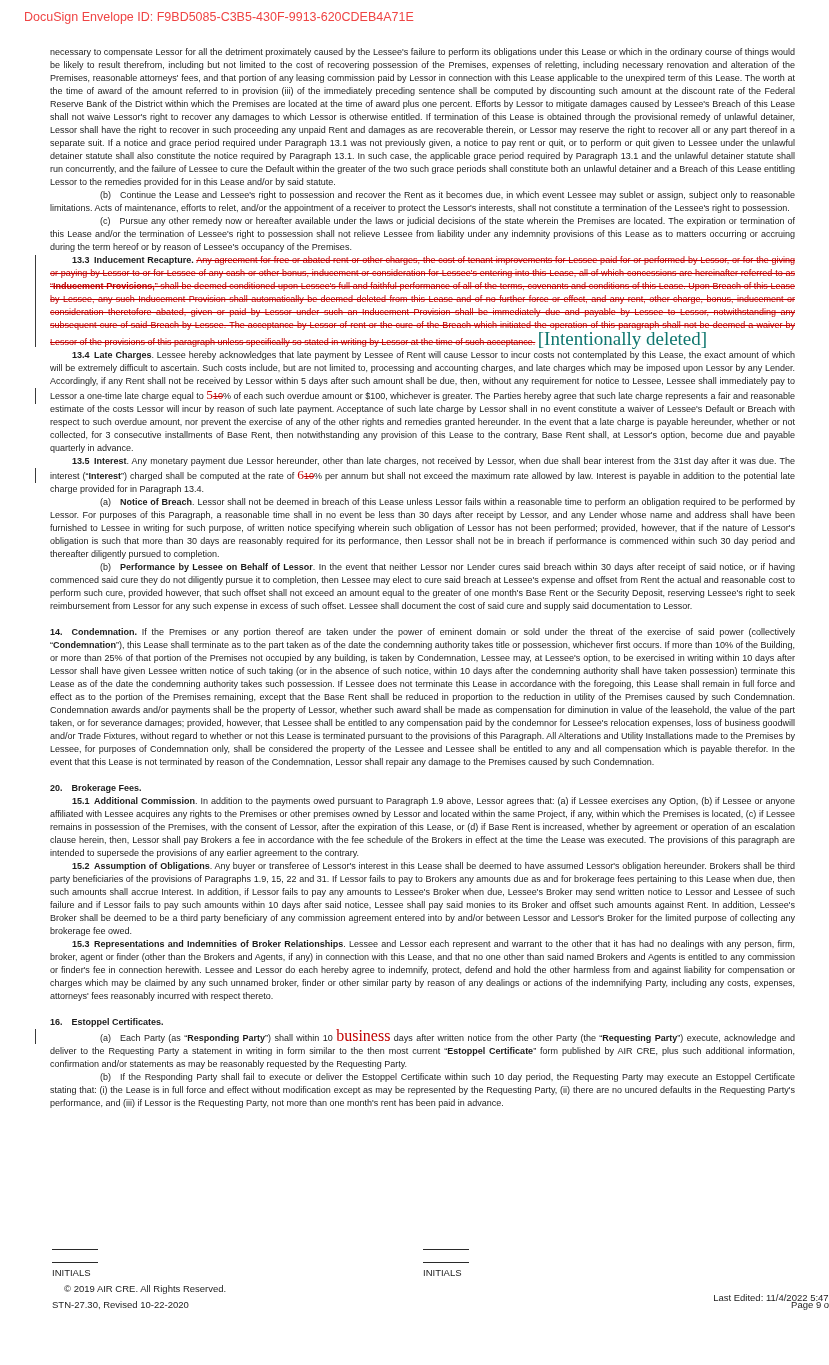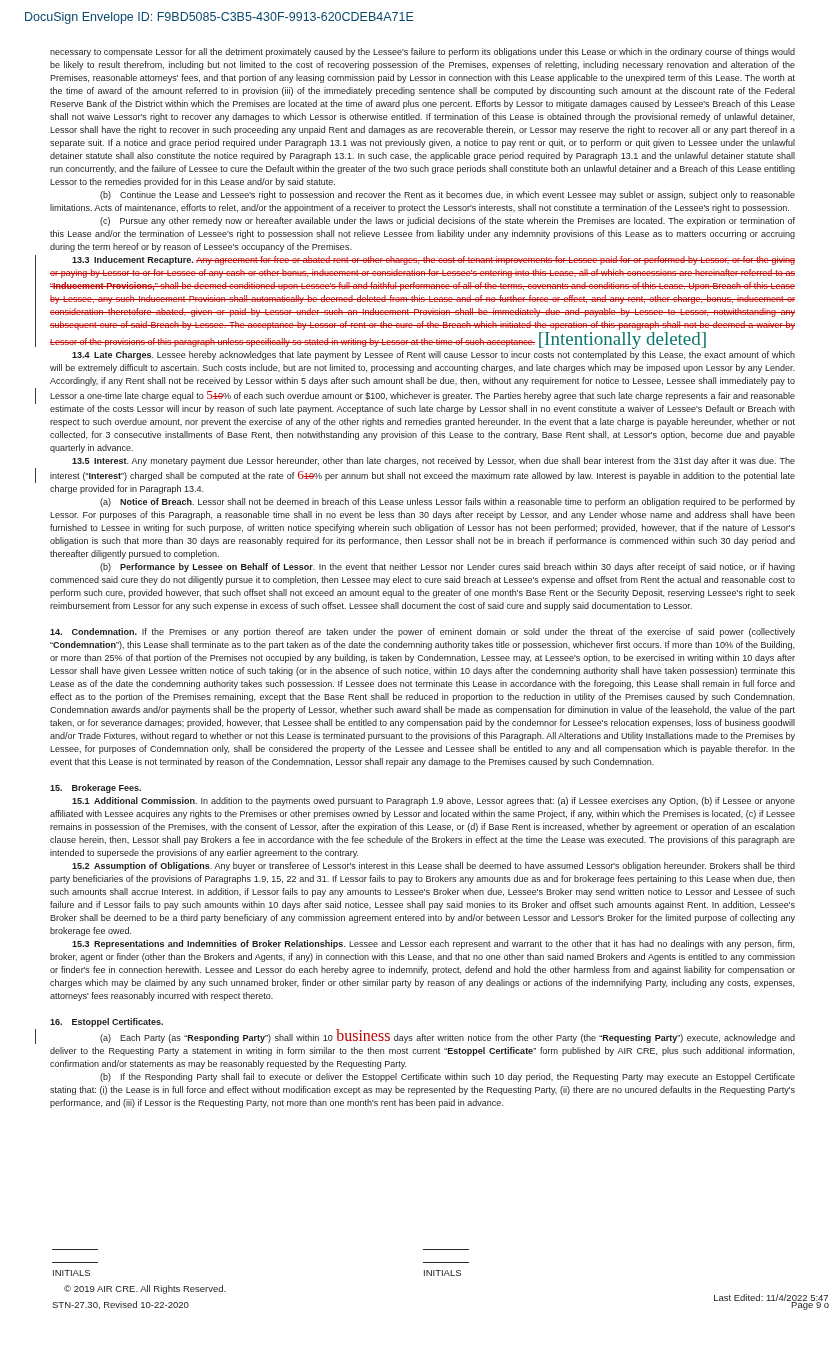--- a/index.html
+++ b/index.html
@@ -1,18 +1,18 @@
 <!DOCTYPE html>
 <html><head>
 <meta charset="utf-8">
 <style>
   html,body{margin:0;padding:0;background:#e8e8e8;}
   .page{position:relative;width:829px;height:1365px;background:#ffffff;overflow:hidden;
         font-family:"Liberation Sans",sans-serif;color:#1b1b1b;}
-  .ds-header{position:absolute;left:24px;top:10px;font-size:12.5px;color:#0c4a6e;white-space:nowrap;}
+  .ds-header{position:absolute;left:24px;top:10px;font-size:12.5px;color:#ef4444;white-space:nowrap;}
   .doc{position:absolute;left:50px;top:46px;width:745px;font-size:9px;line-height:13px;text-align:justify;}
   .doc p{margin:0;position:relative;}
   .sp{margin-top:13px !important;}
   .ind1{text-indent:22px;}
   .ind2{text-indent:50px;}
   .b{font-weight:bold;}
   .rs{color:#c00000;text-decoration:line-through;}
   .rsb{color:#c00000;text-decoration:line-through;font-weight:bold;}
   .red-sm{color:#c00000;font-family:"Liberation Serif",serif;font-size:13.5px;line-height:13px;}
   .red-md{color:#c00000;font-family:"Liberation Serif",serif;font-size:16px;line-height:13px;}
@@ -48,21 +48,21 @@
   <div class="doc">
       <p><span>necessary to compensate Lessor for all the detriment proximately caused by the Lessee's failure to perform its obligations under this Lease or which in the ordinary course of things would be likely to result therefrom, including but not limited to the cost of recovering possession of the Premises, expenses of reletting, including necessary renovation and alteration of the Premises, reasonable attorneys' fees, and that portion of any leasing commission paid by Lessor in connection with this Lease applicable to the unexpired term of this Lease.  The worth at the time of award of the amount referred to in provision (iii) of the immediately preceding sentence shall be computed by discounting such amount at the discount rate of the Federal Reserve Bank of the District within which the Premises are located at the time of award plus one percent.  Efforts by Lessor to mitigate damages caused by Lessee's Breach of this Lease shall not waive Lessor's right to recover any damages to which Lessor is otherwise entitled.  If termination of this Lease is obtained through the provisional remedy of unlawful detainer, Lessor shall have the right to recover in such proceeding any unpaid Rent and damages as are recoverable therein, or Lessor may reserve the right to recover all or any part thereof in a separate suit.  If a notice and grace period required under Paragraph 13.1 was not previously given, a notice to pay rent or quit, or to perform or quit given to Lessee under the unlawful detainer statute shall also constitute the notice required by Paragraph 13.1.  In such case, the applicable grace period required by Paragraph 13.1 and the unlawful detainer statute shall run concurrently, and the failure of Lessee to cure the Default within the greater of the two such grace periods shall constitute both an unlawful detainer and a Breach of this Lease entitling Lessor to the remedies provided for in this Lease and/or by said statute.</span></p>
       <p class="ind2"><span>(b) Continue the Lease and Lessee's right to possession and recover the Rent as it becomes due, in which event Lessee may sublet or assign, subject only to reasonable limitations.  Acts of maintenance, efforts to relet, and/or the appointment of a receiver to protect the Lessor's interests, shall not constitute a termination of the Lessee's right to possession.</span></p>
       <p class="ind2"><span>(c) Pursue any other remedy now or hereafter available under the laws or judicial decisions of the state wherein the Premises are located.  The expiration or termination of this Lease and/or the termination of Lessee's right to possession shall not relieve Lessee from liability under any indemnity provisions of this Lease as to matters occurring or accruing during the term hereof or by reason of Lessee's occupancy of the Premises.</span></p>
       <p class="ind1 cb-full"><span class="b">13.3 </span><span class="b">Inducement Recapture.</span><span>  </span><span class="rs">Any agreement for free or abated rent or other charges, the cost of tenant improvements for Lessee paid for or performed by Lessor, or for the giving or paying by Lessor to or for Lessee of any cash or other bonus, inducement or consideration for Lessee's entering into this Lease, all of which concessions are hereinafter referred to as “</span><span class="rsb">Inducement Provisions,</span><span class="rs">” shall be deemed conditioned upon Lessee's full and faithful performance of all of the terms, covenants and conditions of this Lease.  Upon Breach of this Lease by Lessee, any such Inducement Provision shall automatically be deemed deleted from this Lease and of no further force or effect, and any rent, other charge, bonus, inducement or consideration theretofore abated, given or paid by Lessor under such an Inducement Provision shall be immediately due and payable by Lessee to Lessor, notwithstanding any subsequent cure of said Breach by Lessee.  The acceptance by Lessor of rent or the cure of the Breach which initiated the operation of this paragraph shall not be deemed a waiver by Lessor of the provisions of this paragraph unless specifically so stated in writing by Lessor at the time of such acceptance.</span><span> </span><span class="red-lg">[Intentionally deleted]</span></p>
       <p class="ind1 cb-l4"><span class="b">13.4 </span><span class="b">Late Charges</span><span>.  Lessee hereby acknowledges that late payment by Lessee of Rent will cause Lessor to incur costs not contemplated by this Lease, the exact amount of which will be extremely difficult to ascertain.  Such costs include, but are not limited to, processing and accounting charges, and late charges which may be imposed upon Lessor by any Lender.  Accordingly, if any Rent shall not be received by Lessor within 5 days after such amount shall be due, then, without any requirement for notice to Lessee, Lessee shall immediately pay to Lessor a one-time late charge equal to </span><span class="red-sm">5</span><span class="rs">10</span><span>% of each such overdue amount or $100, whichever is greater.  The Parties hereby agree that such late charge represents a fair and reasonable estimate of the costs Lessor will incur by reason of such late payment.  Acceptance of such late charge by Lessor shall in no event constitute a waiver of Lessee's Default or Breach with respect to such overdue amount, nor prevent the exercise of any of the other rights and remedies granted hereunder.  In the event that a late charge is payable hereunder, whether or not collected, for 3 consecutive installments of Base Rent, then notwithstanding any provision of this Lease to the contrary, Base Rent shall, at Lessor's option, become due and payable quarterly in advance.</span></p>
       <p class="ind1 cb-l2"><span class="b">13.5 </span><span class="b">Interest</span><span>.  Any monetary payment due Lessor hereunder, other than late charges, not received by Lessor, when due shall bear interest from the 31st day after it was due.  The interest (“</span><span class="b">Interest</span><span>”) charged shall be computed at the rate of </span><span class="red-sm">6</span><span class="rs">10</span><span>% per annum but shall not exceed the maximum rate allowed by law.  Interest is payable in addition to the potential late charge provided for in Paragraph 13.4.</span></p>
       <p class="ind2"><span>(a) </span><span class="b">Notice of Breach</span><span>.  Lessor shall not be deemed in breach of this Lease unless Lessor fails within a reasonable time to perform an obligation required to be performed by Lessor.  For purposes of this Paragraph, a reasonable time shall in no event be less than 30 days after receipt by Lessor, and any Lender whose name and address shall have been furnished to Lessee in writing for such purpose, of written notice specifying wherein such obligation of Lessor has not been performed; provided, however, that if the nature of Lessor's obligation is such that more than 30 days are reasonably required for its performance, then Lessor shall not be in breach if performance is commenced within such 30 day period and thereafter diligently pursued to completion.</span></p>
       <p class="ind2"><span>(b) </span><span class="b">Performance by Lessee on Behalf of Lessor</span><span>.  In the event that neither Lessor nor Lender cures said breach within 30 days after receipt of said notice, or if having commenced said cure they do not diligently pursue it to completion, then Lessee may elect to cure said breach at Lessee's expense and offset from Rent the actual and reasonable cost to perform such cure, provided however, that such offset shall not exceed an amount equal to the greater of one month's Base Rent or the Security Deposit, reserving Lessee's right to seek reimbursement from Lessor for any such expense in excess of such offset.  Lessee shall document the cost of said cure and supply said documentation to Lessor.</span></p>
       <p class="sp"><span class="b">14. </span><span class="b">Condemnation.</span><span>  If the Premises or any portion thereof are taken under the power of eminent domain or sold under the threat of the exercise of said power (collectively “</span><span class="b">Condemnation</span><span>”), this Lease shall terminate as to the part taken as of the date the condemning authority takes title or possession, whichever first occurs.  If more than 10% of the Building, or more than 25% of that portion of the Premises not occupied by any building, is taken by Condemnation, Lessee may, at Lessee's option, to be exercised in writing within 10 days after Lessor shall have given Lessee written notice of such taking (or in the absence of such notice, within 10 days after the condemning authority shall have taken possession) terminate this Lease as of the date the condemning authority takes such possession.  If Lessee does not terminate this Lease in accordance with the foregoing, this Lease shall remain in full force and effect as to the portion of the Premises remaining, except that the Base Rent shall be reduced in proportion to the reduction in utility of the Premises caused by such Condemnation.  Condemnation awards and/or payments shall be the property of Lessor, whether such award shall be made as compensation for diminution in value of the leasehold, the value of the part taken, or for severance damages; provided, however, that Lessee shall be entitled to any compensation paid by the condemnor for Lessee's relocation expenses, loss of business goodwill and/or Trade Fixtures, without regard to whether or not this Lease is terminated pursuant to the provisions of this Paragraph.  All Alterations and Utility Installations made to the Premises by Lessee, for purposes of Condemnation only, shall be considered the property of the Lessee and Lessee shall be entitled to any and all compensation which is payable therefor.  In the event that this Lease is not terminated by reason of the Condemnation, Lessor shall repair any damage to the Premises caused by such Condemnation.</span></p>
-      <p class="sp"><span class="b">15. Brokerage Fees.</span></p>
+      <p class="sp"><span class="b">20. Brokerage Fees.</span></p>
       <p class="ind1"><span class="b">15.1 </span><span class="b">Additional Commission</span><span>.  In addition to the payments owed pursuant to Paragraph 1.9 above, Lessor agrees that:  (a) if Lessee exercises any Option, (b) if Lessee or anyone affiliated with Lessee acquires any rights to the Premises or other premises owned by Lessor and located within the same Project, if any, within which the Premises is located, (c) if Lessee remains in possession of the Premises, with the consent of Lessor, after the expiration of this Lease, or (d) if Base Rent is increased, whether by agreement or operation of an escalation clause herein, then, Lessor shall pay Brokers a fee in accordance with the fee schedule of the Brokers in effect at the time the Lease was executed.  The provisions of this paragraph are intended to supersede the provisions of any earlier agreement to the contrary.</span></p>
       <p class="ind1"><span class="b">15.2 </span><span class="b">Assumption of Obligations</span><span>.  Any buyer or transferee of Lessor's interest in this Lease shall be deemed to have assumed Lessor's obligation hereunder.  Brokers shall be third party beneficiaries of the provisions of Paragraphs 1.9, 15, 22 and 31.  If Lessor fails to pay to Brokers any amounts due as and for brokerage fees pertaining to this Lease when due, then such amounts shall accrue Interest.  In addition, if Lessor fails to pay any amounts to Lessee's Broker when due, Lessee's Broker may send written notice to Lessor and Lessee of such failure and if Lessor fails to pay such amounts within 10 days after said notice, Lessee shall pay said monies to its Broker and offset such amounts against Rent.  In addition, Lessee's Broker shall be deemed to be a third party beneficiary of any commission agreement entered into by and/or between Lessor and Lessor's Broker for the limited purpose of collecting any brokerage fee owed.</span></p>
       <p class="ind1"><span class="b">15.3 </span><span class="b">Representations and Indemnities of Broker Relationships</span><span>.  Lessee and Lessor each represent and warrant to the other that it has had no dealings with any person, firm, broker, agent or finder (other than the Brokers and Agents, if any) in connection with this Lease, and that no one other than said named Brokers and Agents is entitled to any commission or finder's fee in connection herewith.  Lessee and Lessor do each hereby agree to indemnify, protect, defend and hold the other harmless from and against liability for compensation or charges which may be claimed by any such unnamed broker, finder or other similar party by reason of any dealings or actions of the indemnifying Party, including any costs, expenses, attorneys' fees reasonably incurred with respect thereto.</span></p>
       <p class="sp"><span class="b">16. Estoppel Certificates.</span></p>
       <p class="ind2 cb-l1"><span>(a) Each Party (as “</span><span class="b">Responding Party</span><span>”) shall within 10 </span><span class="red-md">business</span><span> days after written notice from the other Party (the “</span><span class="b">Requesting Party</span><span>”) execute, acknowledge and deliver to the Requesting Party a statement in writing in form similar to the then most current “</span><span class="b">Estoppel Certificate</span><span>” form published by AIR CRE, plus such additional information, confirmation and/or statements as may be reasonably requested by the Requesting Party.</span></p>
       <p class="ind2"><span>(b) If the Responding Party shall fail to execute or deliver the Estoppel Certificate within such 10 day period, the Requesting Party may execute an Estoppel Certificate stating that: (i) the Lease is in full force and effect without modification except as may be represented by the Requesting Party, (ii) there are no uncured defaults in the Requesting Party's performance, and (iii) if Lessor is the Requesting Party, not more than one month's rent has been paid in advance.</span></p>
     </div>
 
   <div class="footer">
     <div class="rule r-l1"></div>

